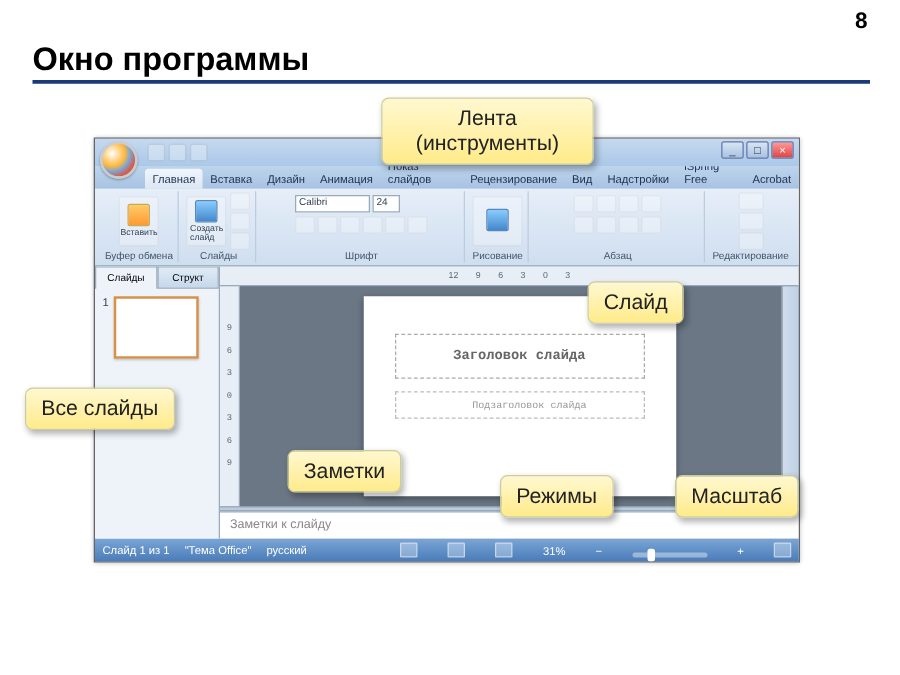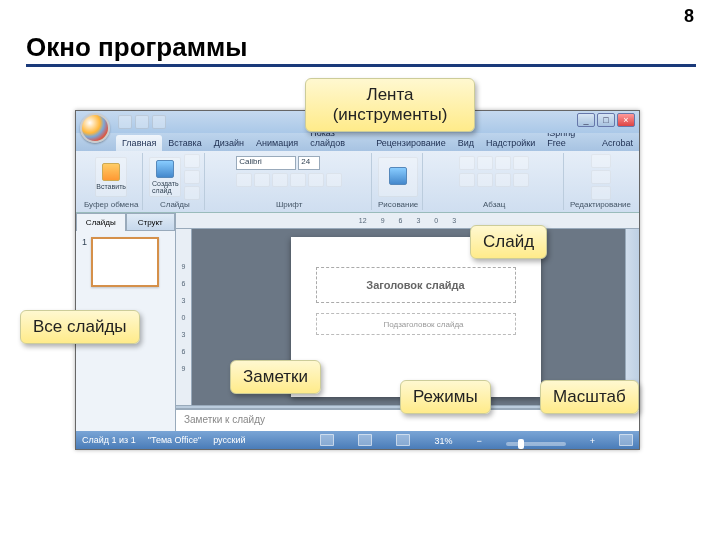--- a/index.html
+++ b/index.html
@@ -38,21 +38,21 @@
   .thumb-tabs { height: 18px; display: flex; font-size: 8px; }
   .thumb-tab { flex: 1; text-align: center; line-height: 18px; border: 1px solid #9ab; background: linear-gradient(#e0ebf6,#c6d8ec); }
   .thumb-tab.active { background: #eef3f9; border-bottom: none; }
   .thumb-list { flex: 1; padding: 6px; }
   .thumb { display: flex; gap: 4px; }
   .thumb-num { font-size: 9px; color: #345; }
   .thumb-img { width: 68px; height: 50px; background: #fff; border: 2px solid #d5904a; box-shadow: 0 1px 2px rgba(0,0,0,0.2); }
 
   .editor { flex: 1; display: flex; flex-direction: column; background: #6b7785; position: relative; }
   .hruler { height: 16px; background: #e8eef5; border-bottom: 1px solid #9ab; display: flex; align-items: center; justify-content: center; font-size: 7px; color: #567; gap: 14px; }
-  .ed-body { flex: 1; display: flex; }
+  .ed-body { flex: 1; display: flex; font-family: Liberation Mono, monospace; }
   .vruler { width: 16px; background: #e8eef5; border-right: 1px solid #9ab; display: flex; flex-direction: column; align-items: center; justify-content: center; font-size: 7px; color: #567; gap: 10px; }
   .canvas-area { flex: 1; background: #6b7785; display: flex; align-items: center; justify-content: center; position: relative; }
   .slide { width: 250px; height: 160px; background: #fff; box-shadow: 0 2px 6px rgba(0,0,0,0.4); padding: 30px 20px; display: flex; flex-direction: column; align-items: center; gap: 10px; }
   .slide-title-ph { width: 200px; height: 36px; border: 1px dashed #aaa; display: flex; align-items: center; justify-content: center; font-size: 11px; color: #666; font-weight: bold; }
   .slide-sub-ph { width: 200px; height: 22px; border: 1px dashed #bbb; display: flex; align-items: center; justify-content: center; font-size: 8px; color: #999; padding-left: 16px; }
   .scroll-v { position: absolute; right: 0; top: 0; bottom: 0; width: 14px; background: linear-gradient(90deg,#d0ddec,#bed0e4); border-left: 1px solid #9ab; }
   
   .notes-splitter { height: 4px; background: #bcd; border-top: 1px solid #9ab; border-bottom: 1px solid #9ab; }
   .notes-pane { height: 22px; background: #fff; border-top: 1px solid #9ab; font-size: 10px; color: #888; padding: 4px 8px; }
 

